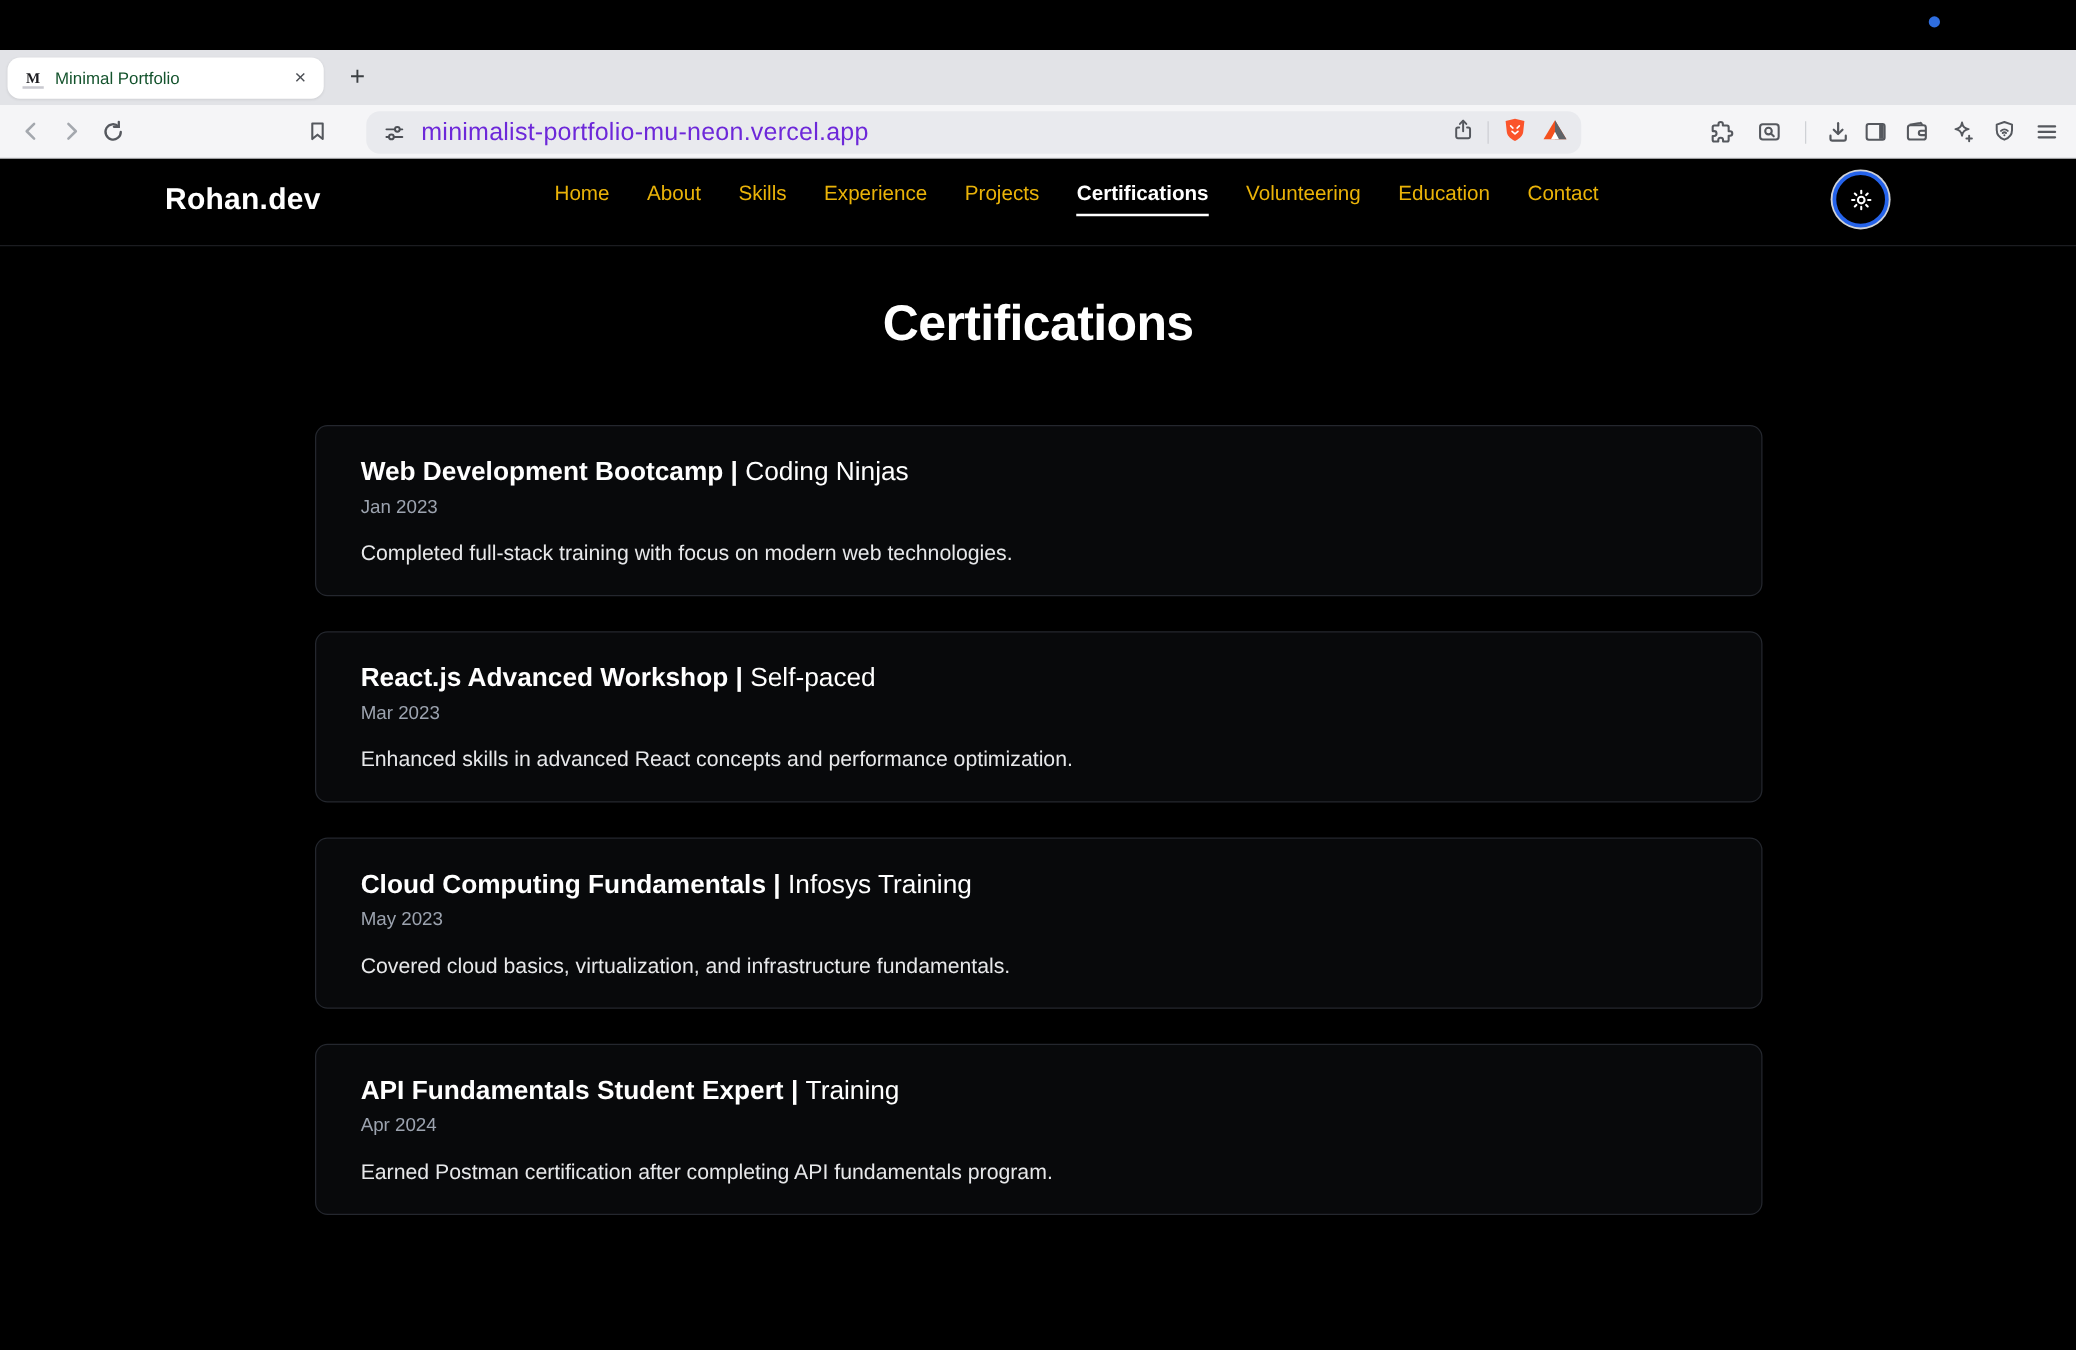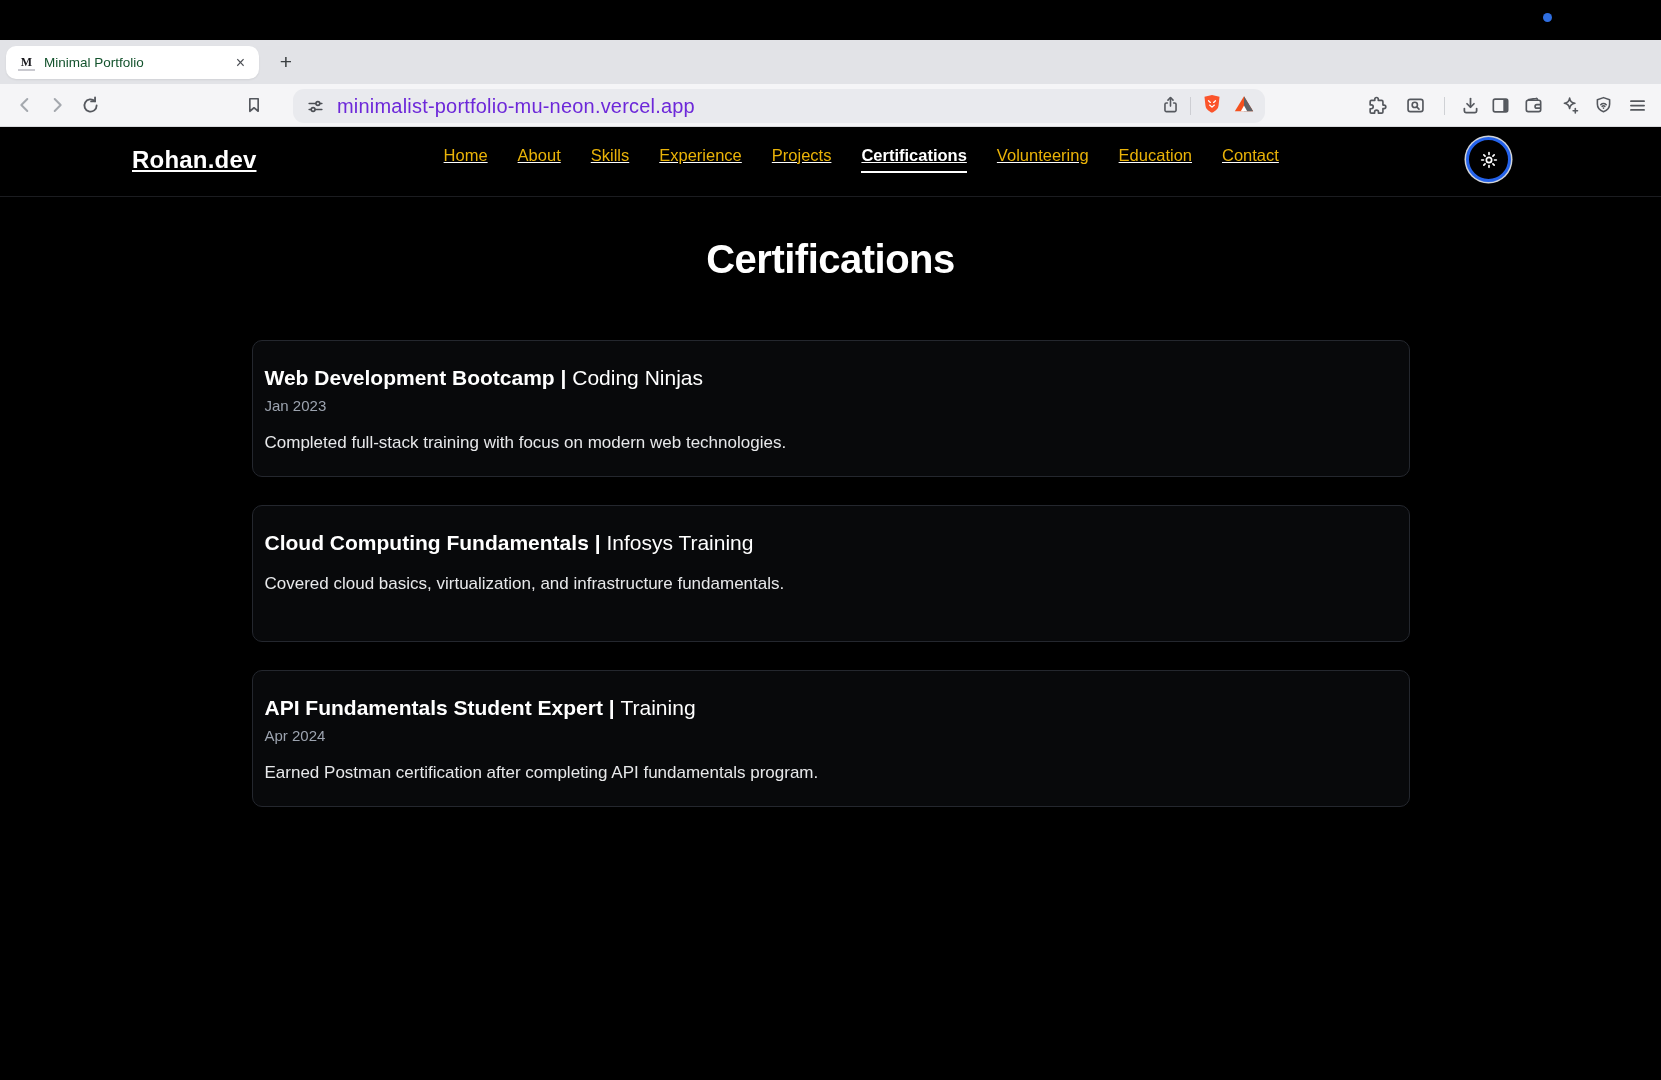--- a/index.html
+++ b/index.html
@@ -38,36 +38,36 @@
   .urlbar { position:absolute; left:293px; top:5px; width:972px; height:34px;
             background:#e9eaee; border-radius:11px; display:flex; align-items:center; }
   .urlbar .site-ctrl { margin-left:13px; color:#4c4f55; display:flex; }
   .url-text { margin-left:12px; font-size:20px; color:#6d28d9; letter-spacing:.2px; flex:1; }
   .url-right { display:flex; align-items:center; margin-right:10px; gap:10px; }
   .url-right .sep { width:1px; height:18px; background:#cdced3; }
 
   
   .site { position:relative; height:953px; background:#000; color:#fff; }
   .site-header { height:70px; padding:14px 150px 18px 132px; display:flex; align-items:center;
-                 border-bottom:1px solid #1b1c20;text-decoration:underline; }
+                 border-bottom:1px solid #1b1c20; }
   .logo { font-size:24px; font-weight:bold; letter-spacing:.2px; color:#fff; white-space:nowrap; }
   .site-nav { flex:1; display:flex; justify-content:center; align-items:center; gap:30px; }
   .nav-link { font-size:16.5px; color:#eab308; text-decoration:none; padding-bottom:6px;
               border-bottom:2px solid transparent; white-space:nowrap; cursor:pointer; }
   .nav-link.active { color:#fff; font-weight:bold; border-bottom-color:#fff; }
   .theme-toggle { width:45px; height:45px; border-radius:50%; background:#000;
                   border:3px solid #2563eb; box-shadow:0 0 0 1.5px #d0d3d8;
                   display:flex; align-items:center; justify-content:center; color:#fff; }
 
   .page-title { margin-top:38px; text-align:center; font-size:40px; font-weight:bold;
                 letter-spacing:-.5px; color:#fff; line-height:48px; }
 
   .cards { width:1158px; margin:57px auto 0; display:flex; flex-direction:column; gap:28px; }
   .card { height:137px; border:1px solid #24272e; border-radius:10px; background:#08090b;
-          padding:25px 24px 0 12px; }
+          padding:25px 24px 0 36px; }
   .card-title { font-size:21px; color:#fff; font-weight:400; }
   .card-title strong { font-weight:bold; }
   .card-title .rest { margin-left:.28em; }
   .card-date { margin-top:7px; font-size:15px; color:#9ca3af; }
   .card-desc { margin-top:19px; font-size:17px; color:#e7e8ea; }
 </style>
 </head>
 <body>
 
 <div class="menubar">
@@ -231,21 +231,27 @@
 
   <h1 class="page-title">Certifications</h1>
 
   <div class="cards">
     <div class="card">
       <div class="card-title"><strong>Web Development Bootcamp |</strong><span class="rest">Coding Ninjas</span></div>
       <div class="card-date">Jan 2023</div>
       <div class="card-desc">Completed full-stack training with focus on modern web technologies.</div>
     </div>
     <div class="card">
+      <div class="card-title"><strong>React.js Advanced Workshop |</strong><span class="rest">Self-paced</span></div>
+      <div class="card-date">Mar 2023</div>
+      <div class="card-desc">Enhanced skills in advanced React concepts and performance optimization.</div>
+    </div>
+    <div class="card">
       <div class="card-title"><strong>Cloud Computing Fundamentals |</strong><span class="rest">Infosys Training</span></div>
+      <div class="card-date">May 2023</div>
       <div class="card-desc">Covered cloud basics, virtualization, and infrastructure fundamentals.</div>
     </div>
     <div class="card">
       <div class="card-title"><strong>API Fundamentals Student Expert |</strong><span class="rest">Training</span></div>
       <div class="card-date">Apr 2024</div>
       <div class="card-desc">Earned Postman certification after completing API fundamentals program.</div>
     </div>
   </div>
 
 </div>

